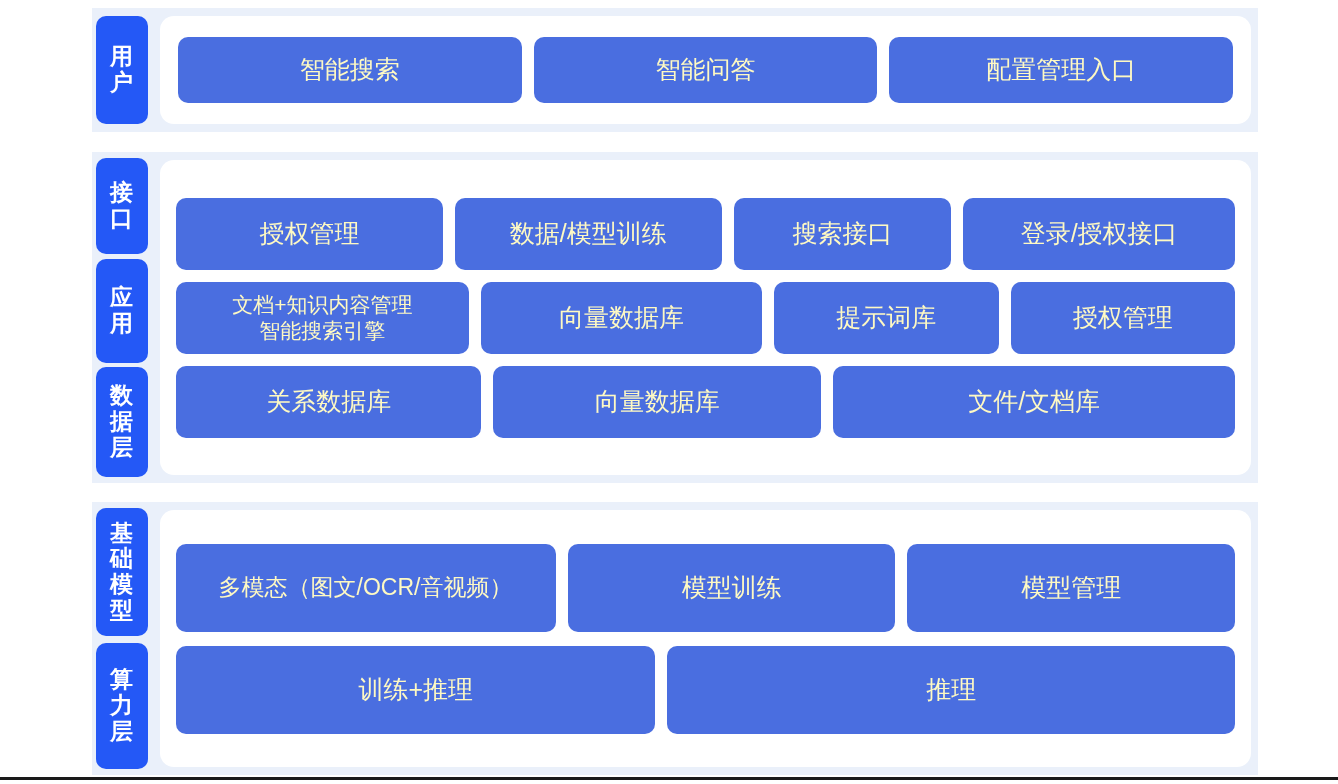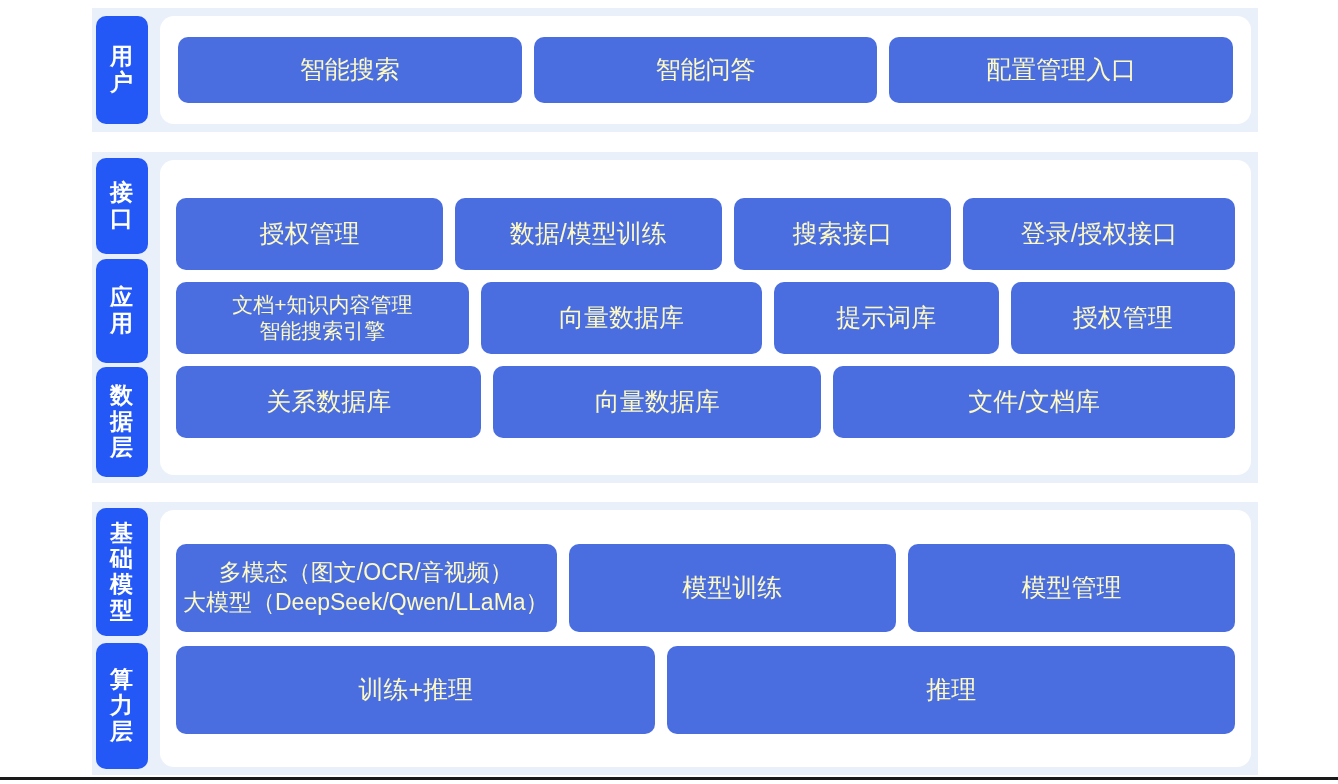--- a/index.html
+++ b/index.html
@@ -219,21 +219,20 @@
         <span>力</span>
         <span>层</span>
       </div>
     </div>
     <div class="panel">
 
       <div class="row">
         <div class="box multiline two-line" style="flex:1.30 1 0;padding-left:7px;">
           <div>
             <span class="ln">多模态（图文/OCR/音视频）</span>
-            <span class="ln">大模型（DeepSeek/Qwen/LLaMa）</span>
           </div>
         </div>
         <div class="box" style="flex:1.11 1 0;">模型训练</div>
         <div class="box" style="flex:1.11 1 0;">模型管理</div>
       </div>
 
       <div class="row">
         <div class="box" style="flex:1.0 1 0;">训练+推理</div>
         <div class="box" style="flex:1.19 1 0;">推理</div>
       </div>

